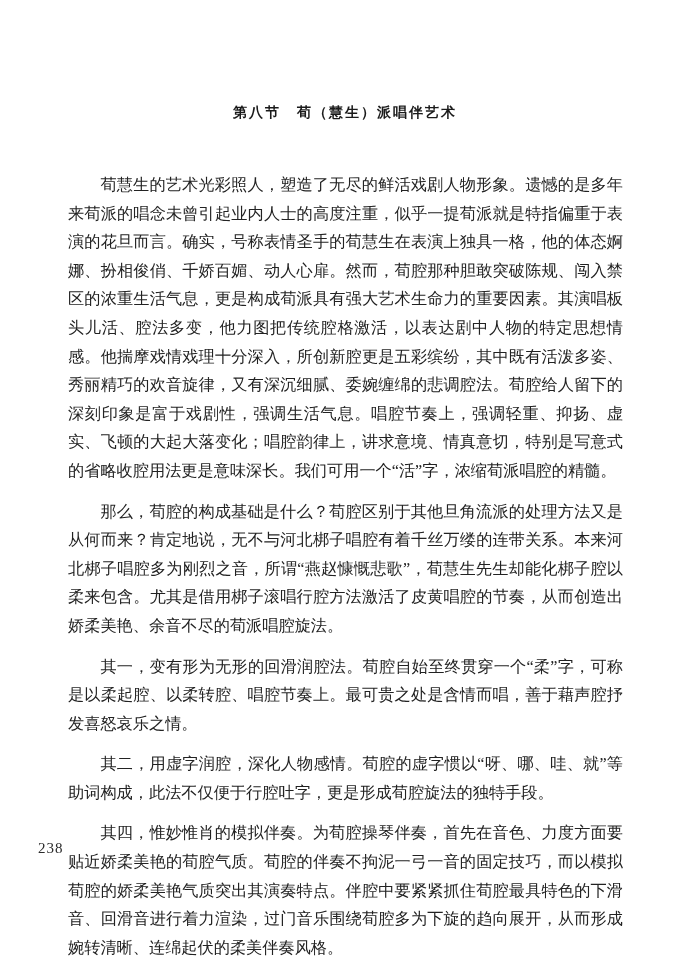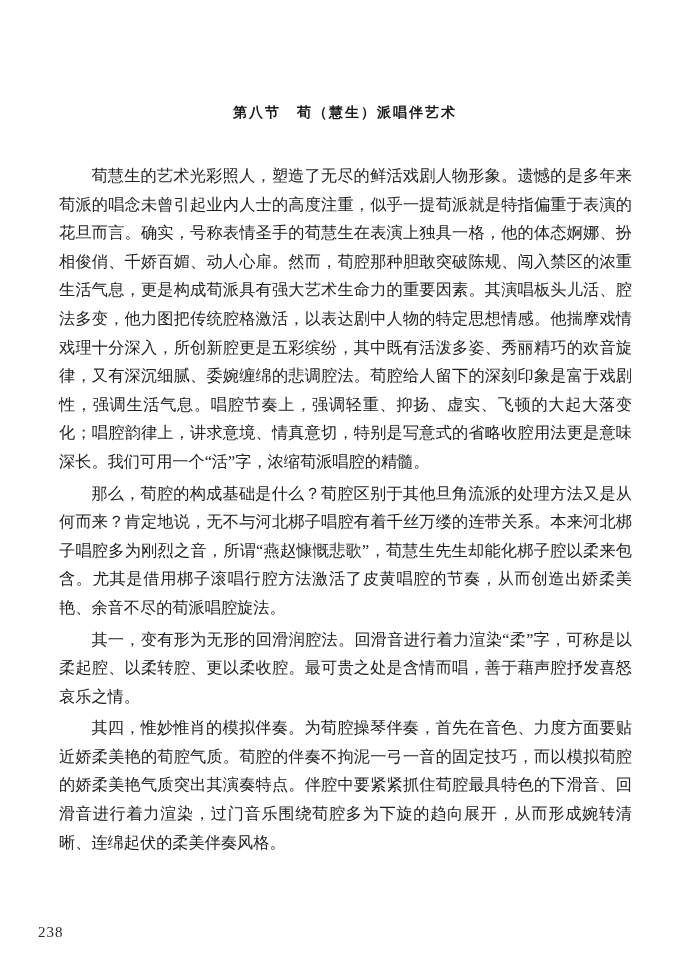--- a/index.html
+++ b/index.html
@@ -32,43 +32,44 @@
     position: absolute;
     left: 56px;
     top: 159px;
     width: 579px;
     font-size: 16.2px;
     line-height: 28.6px;
     text-align: justify;
     color: #222222;
   }
   .body-text p {
-    margin: 3px;
+    margin: 12px;
     padding: 0;
     text-indent: 2em;
   }
   .page-number {
     position: absolute;
     left: 38px;
-    top: 924px;
+    top: 840px;
     font-size: 15px;
     letter-spacing: 1px;
     color: #2a2a2a;
   }
 </style>
 </head>
 <body>
 
 <div class="page">
 
   <h1 class="section-title">第八节　荀（慧生）派唱伴艺术</h1>
 
   <div class="body-text">
     <p>荀慧生的艺术光彩照人，塑造了无尽的鲜活戏剧人物形象。遗憾的是多年来荀派的唱念未曾引起业内人士的高度注重，似乎一提荀派就是特指偏重于表演的花旦而言。确实，号称表情圣手的荀慧生在表演上独具一格，他的体态婀娜、扮相俊俏、千娇百媚、动人心扉。然而，荀腔那种胆敢突破陈规、闯入禁区的浓重生活气息，更是构成荀派具有强大艺术生命力的重要因素。其演唱板头儿活、腔法多变，他力图把传统腔格激活，以表达剧中人物的特定思想情感。他揣摩戏情戏理十分深入，所创新腔更是五彩缤纷，其中既有活泼多姿、秀丽精巧的欢音旋律，又有深沉细腻、委婉缠绵的悲调腔法。荀腔给人留下的深刻印象是富于戏剧性，强调生活气息。唱腔节奏上，强调轻重、抑扬、虚实、飞顿的大起大落变化；唱腔韵律上，讲求意境、情真意切，特别是写意式的省略收腔用法更是意味深长。我们可用一个“活”字，浓缩荀派唱腔的精髓。</p>
     <p>那么，荀腔的构成基础是什么？荀腔区别于其他旦角流派的处理方法又是从何而来？肯定地说，无不与河北梆子唱腔有着千丝万缕的连带关系。本来河北梆子唱腔多为刚烈之音，所谓“燕赵慷慨悲歌”，荀慧生先生却能化梆子腔以柔来包含。尤其是借用梆子滚唱行腔方法激活了皮黄唱腔的节奏，从而创造出娇柔美艳、余音不尽的荀派唱腔旋法。</p>
-    <p>其一，变有形为无形的回滑润腔法。回滑音进行着力渲染“柔”字，可称是以柔起腔、以柔转腔、更以柔收腔。最可贵之处是含情而唱，善于藉声腔抒发喜怒哀乐之情。</p>
+    <p>其一，变有形为无形的回滑润腔法。荀腔自始至终贯穿一个“柔”字，可称是以柔起腔、以柔转腔、唱腔节奏上。最可贵之处是含情而唱，善于藉声腔抒发喜怒哀乐之情。</p>
+    <p>其二，用虚字润腔，深化人物感情。荀腔的虚字惯以“呀、哪、哇、就”等助词构成，此法不仅便于行腔吐字，更是形成荀腔旋法的独特手段。</p>
     <p>其四，惟妙惟肖的模拟伴奏。为荀腔操琴伴奏，首先在音色、力度方面要贴近娇柔美艳的荀腔气质。荀腔的伴奏不拘泥一弓一音的固定技巧，而以模拟荀腔的娇柔美艳气质突出其演奏特点。伴腔中要紧紧抓住荀腔最具特色的下滑音、回滑音进行着力渲染，过门音乐围绕荀腔多为下旋的趋向展开，从而形成婉转清晰、连绵起伏的柔美伴奏风格。</p>
 
   </div>
 
   <div class="page-number">238</div>
 
 </div>
 
 </body></html>

